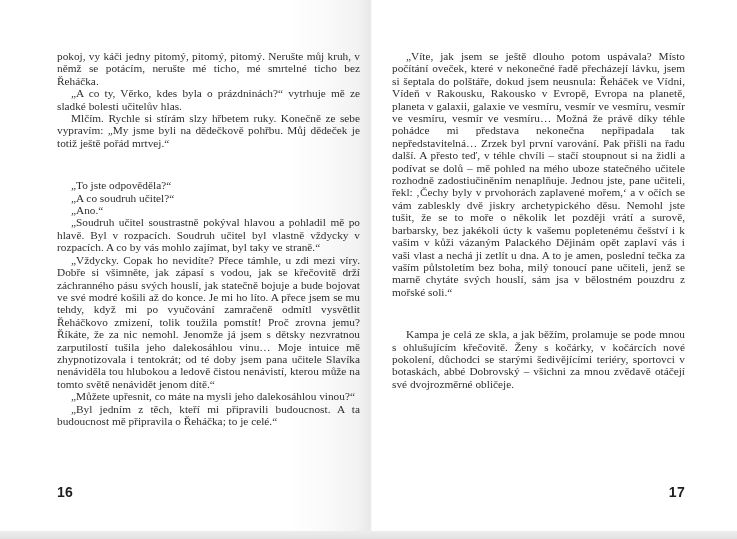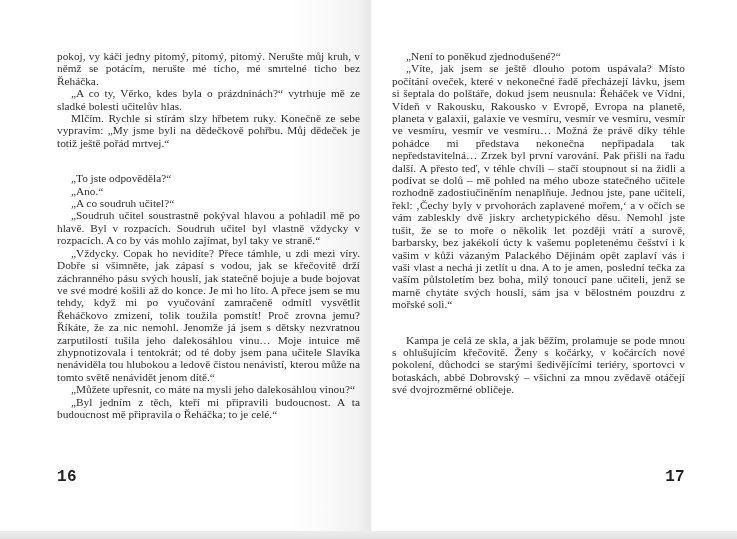--- a/index.html
+++ b/index.html
@@ -34,28 +34,28 @@
     color: #2e2e2e;
     text-align: justify;
     hyphens: auto;
     -webkit-hyphens: auto;
   }
   .page-left  .textblock { left: 57px; width: 303px; }
   .page-right .textblock { left: 22px; width: 293px; }
 
   p.para { margin: 0; }
   p.para.indent { text-indent: 14px; }
-  p.para.gap { margin-top: 23px; }
+  p.para.gap { margin-top: 30px; }
 
   .pagenum {
     position: absolute;
-    top: 468px;
-    font-family: Liberation Mono, monospace;
+    top: 484px;
+    font-family: Liberation Sans, sans-serif;
     font-weight: bold;
-    font-size: 16px;
+    font-size: 14px;
     color: #1f1f1f;
     letter-spacing: 0.3px;
   }
   .page-left  .pagenum { left: 57px; }
   .page-right .pagenum { right: 52px; text-align: right; }
 
   
   .gutter-shadow {
     position: absolute;
     top: 0;
@@ -91,33 +91,32 @@
 <body>
 
 <div class="spread">
 
   <div class="page page-left">
     <div class="textblock">
         <p class="para">pokoj, vy káči jedny pitomý, pitomý, pitomý. Nerušte můj kruh, v němž se potácím, nerušte mé ticho, mé smrtelné ticho bez Řeháčka.</p>
         <p class="para indent">„A co ty, Věrko, kdes byla o prázdninách?“ vytrhuje mě ze sladké bolesti učitelův hlas.</p>
         <p class="para indent">Mlčím. Rychle si stírám slzy hřbetem ruky. Konečně ze sebe vypravím: „My jsme byli na dědečkově pohřbu. Můj dědeček je totiž ještě pořád mrtvej.“</p>
         <p class="para indent gap">„To jste odpověděla?“</p>
+        <p class="para indent">„A co soudruh učitel?“</p>
         <p class="para indent">„Ano.“</p>
-        <p class="para indent">„A co soudruh učitel?“</p>
         <p class="para indent">„Soudruh učitel soustrastně pokýval hlavou a pohladil mě po hlavě. Byl v rozpacích. Soudruh učitel byl vlastně vždycky v rozpacích. A co by vás mohlo zajímat, byl taky ve straně.“</p>
         <p class="para indent">„Vždycky. Copak ho nevidíte? Přece támhle, u zdi mezi víry. Dobře si všimněte, jak zápasí s vodou, jak se křečovitě drží záchranného pásu svých houslí, jak statečně bojuje a bude bojovat ve své modré košili až do konce. Je mi ho líto. A přece jsem se mu tehdy, když mi po vyučování zamračeně odmítl vysvětlit Řeháčkovo zmizení, tolik toužila pomstít! Proč zrovna jemu? Říkáte, že za nic nemohl. Jenomže já jsem s dětsky nezvratnou zarputilostí tušila jeho dalekosáhlou vinu… Moje intuice mě zhypnotizovala i tentokrát; od té doby jsem pana učitele Slavíka nenáviděla tou hlubokou a ledově čistou nenávistí, kterou může na tomto světě nenávidět jenom dítě.“</p>
         <p class="para indent">„Můžete upřesnit, co máte na mysli jeho dalekosáhlou vinou?“</p>
         <p class="para indent">„Byl jedním z těch, kteří mi připravili budoucnost. A ta budoucnost mě připravila o Řeháčka; to je celé.“</p>
       </div>
     <div class="pagenum">16</div>
   </div>
 
   <div class="page page-right">
     <div class="textblock">
-        <p class="para indent">„Není to poněkud zjednodušené?“</p>
         <p class="para indent">„Víte, jak jsem se ještě dlouho potom uspávala? Místo počítání oveček, které v nekonečné řadě přecházejí lávku, jsem si šeptala do polštáře, dokud jsem neusnula: Řeháček ve Vídni, Vídeň v Rakousku, Rakousko v Evropě, Evropa na planetě, planeta v galaxii, galaxie ve vesmíru, vesmír ve vesmíru, vesmír ve vesmíru, vesmír ve vesmíru… Možná že právě díky téhle pohádce mi představa nekonečna nepřipadala tak nepředstavitelná… Zrzek byl první varování. Pak přišli na řadu další. A přesto teď, v téhle chvíli – stačí stoupnout si na židli a podívat se dolů – mě pohled na mého uboze statečného učitele rozhodně zadostiučiněním nenaplňuje. Jednou jste, pane učiteli, řekl: ‚Čechy byly v prvohorách zaplavené mořem,‘ a v očích se vám zableskly dvě jiskry archetypického děsu. Nemohl jste tušit, že se to moře o několik let později vrátí a surově, barbarsky, bez jakékoli úcty k vašemu popletenému češství i k vašim v kůži vázaným Palackého Dějinám opět zaplaví vás i vaši vlast a nechá ji zetlít u dna. A to je amen, poslední tečka za vaším půlstoletím bez boha, milý tonoucí pane učiteli, jenž se marně chytáte svých houslí, sám jsa v bělostném pouzdru z mořské soli.“</p>
         <p class="para indent gap">Kampa je celá ze skla, a jak běžím, prolamuje se pode mnou s ohlušujícím křečovitě. Ženy s kočárky, v kočárcích nové pokolení, důchodci se starými šedivějícími teriéry, sportovci v botaskách, abbé Dobrovský – všichni za mnou zvědavě otáčejí své dvojrozměrné obličeje.</p>
       </div>
     <div class="pagenum">17</div>
   </div>
 
   <div class="gutter-shadow"></div>
   <div class="gutter-seam"></div>
   <div class="bottom-edge"></div>
 

